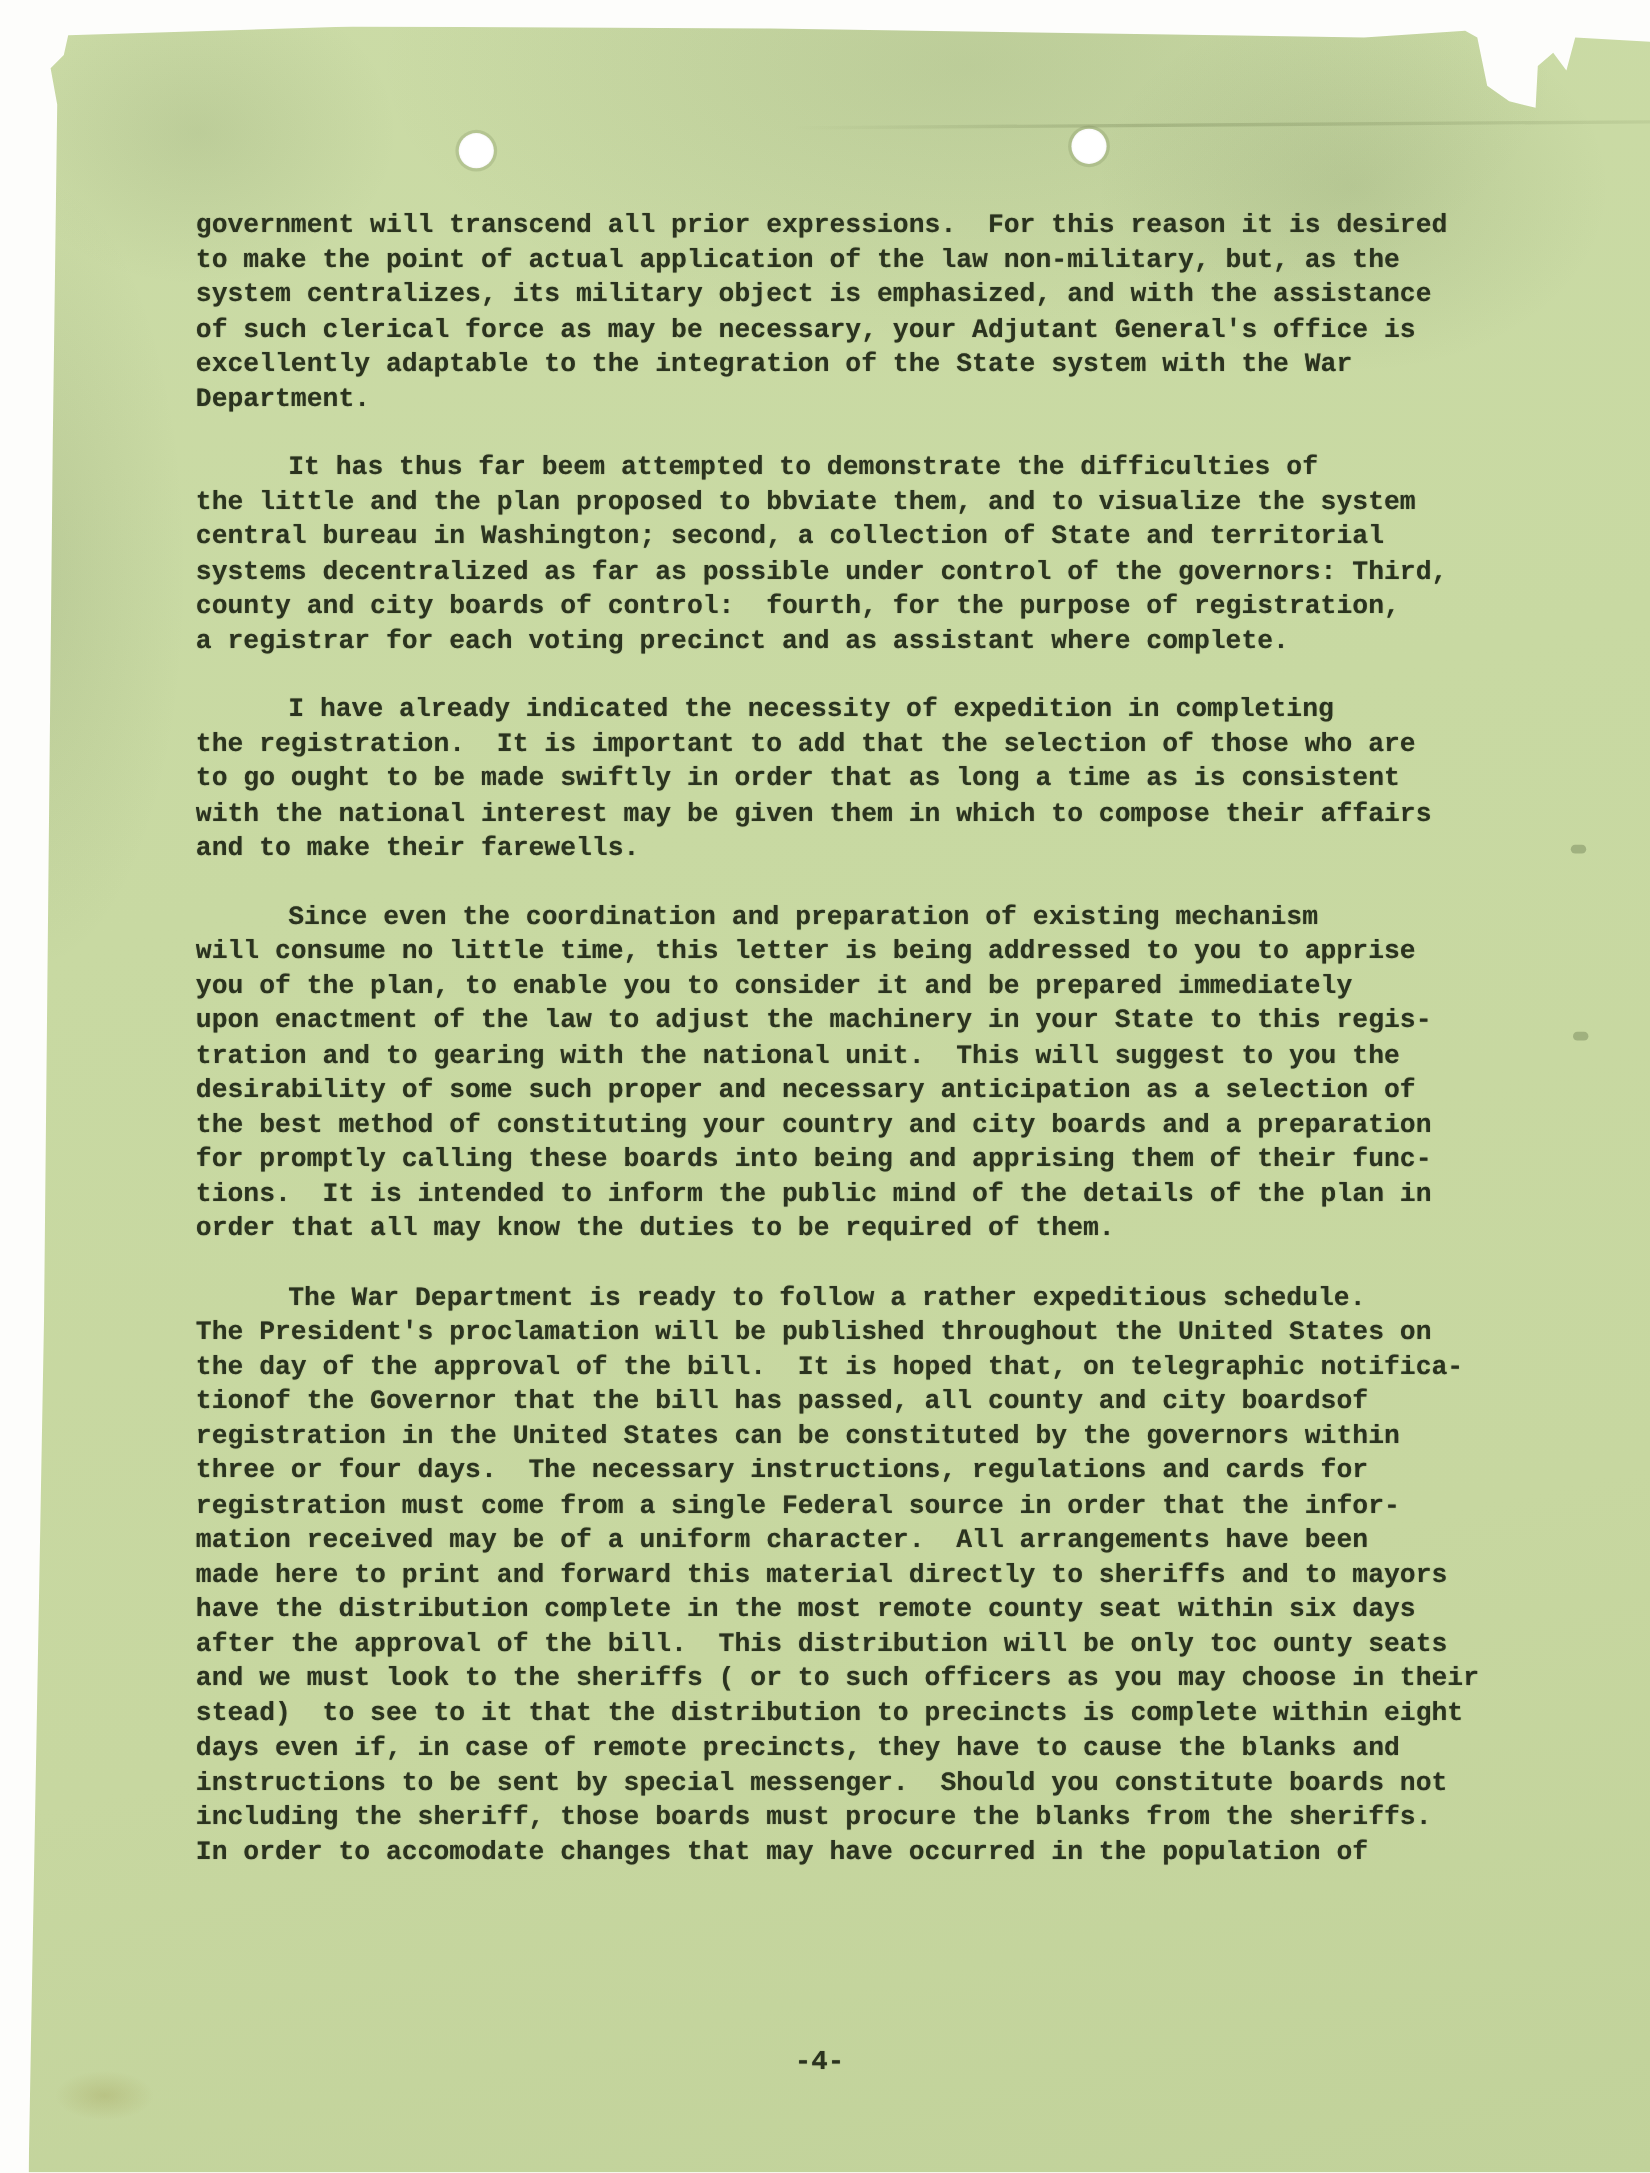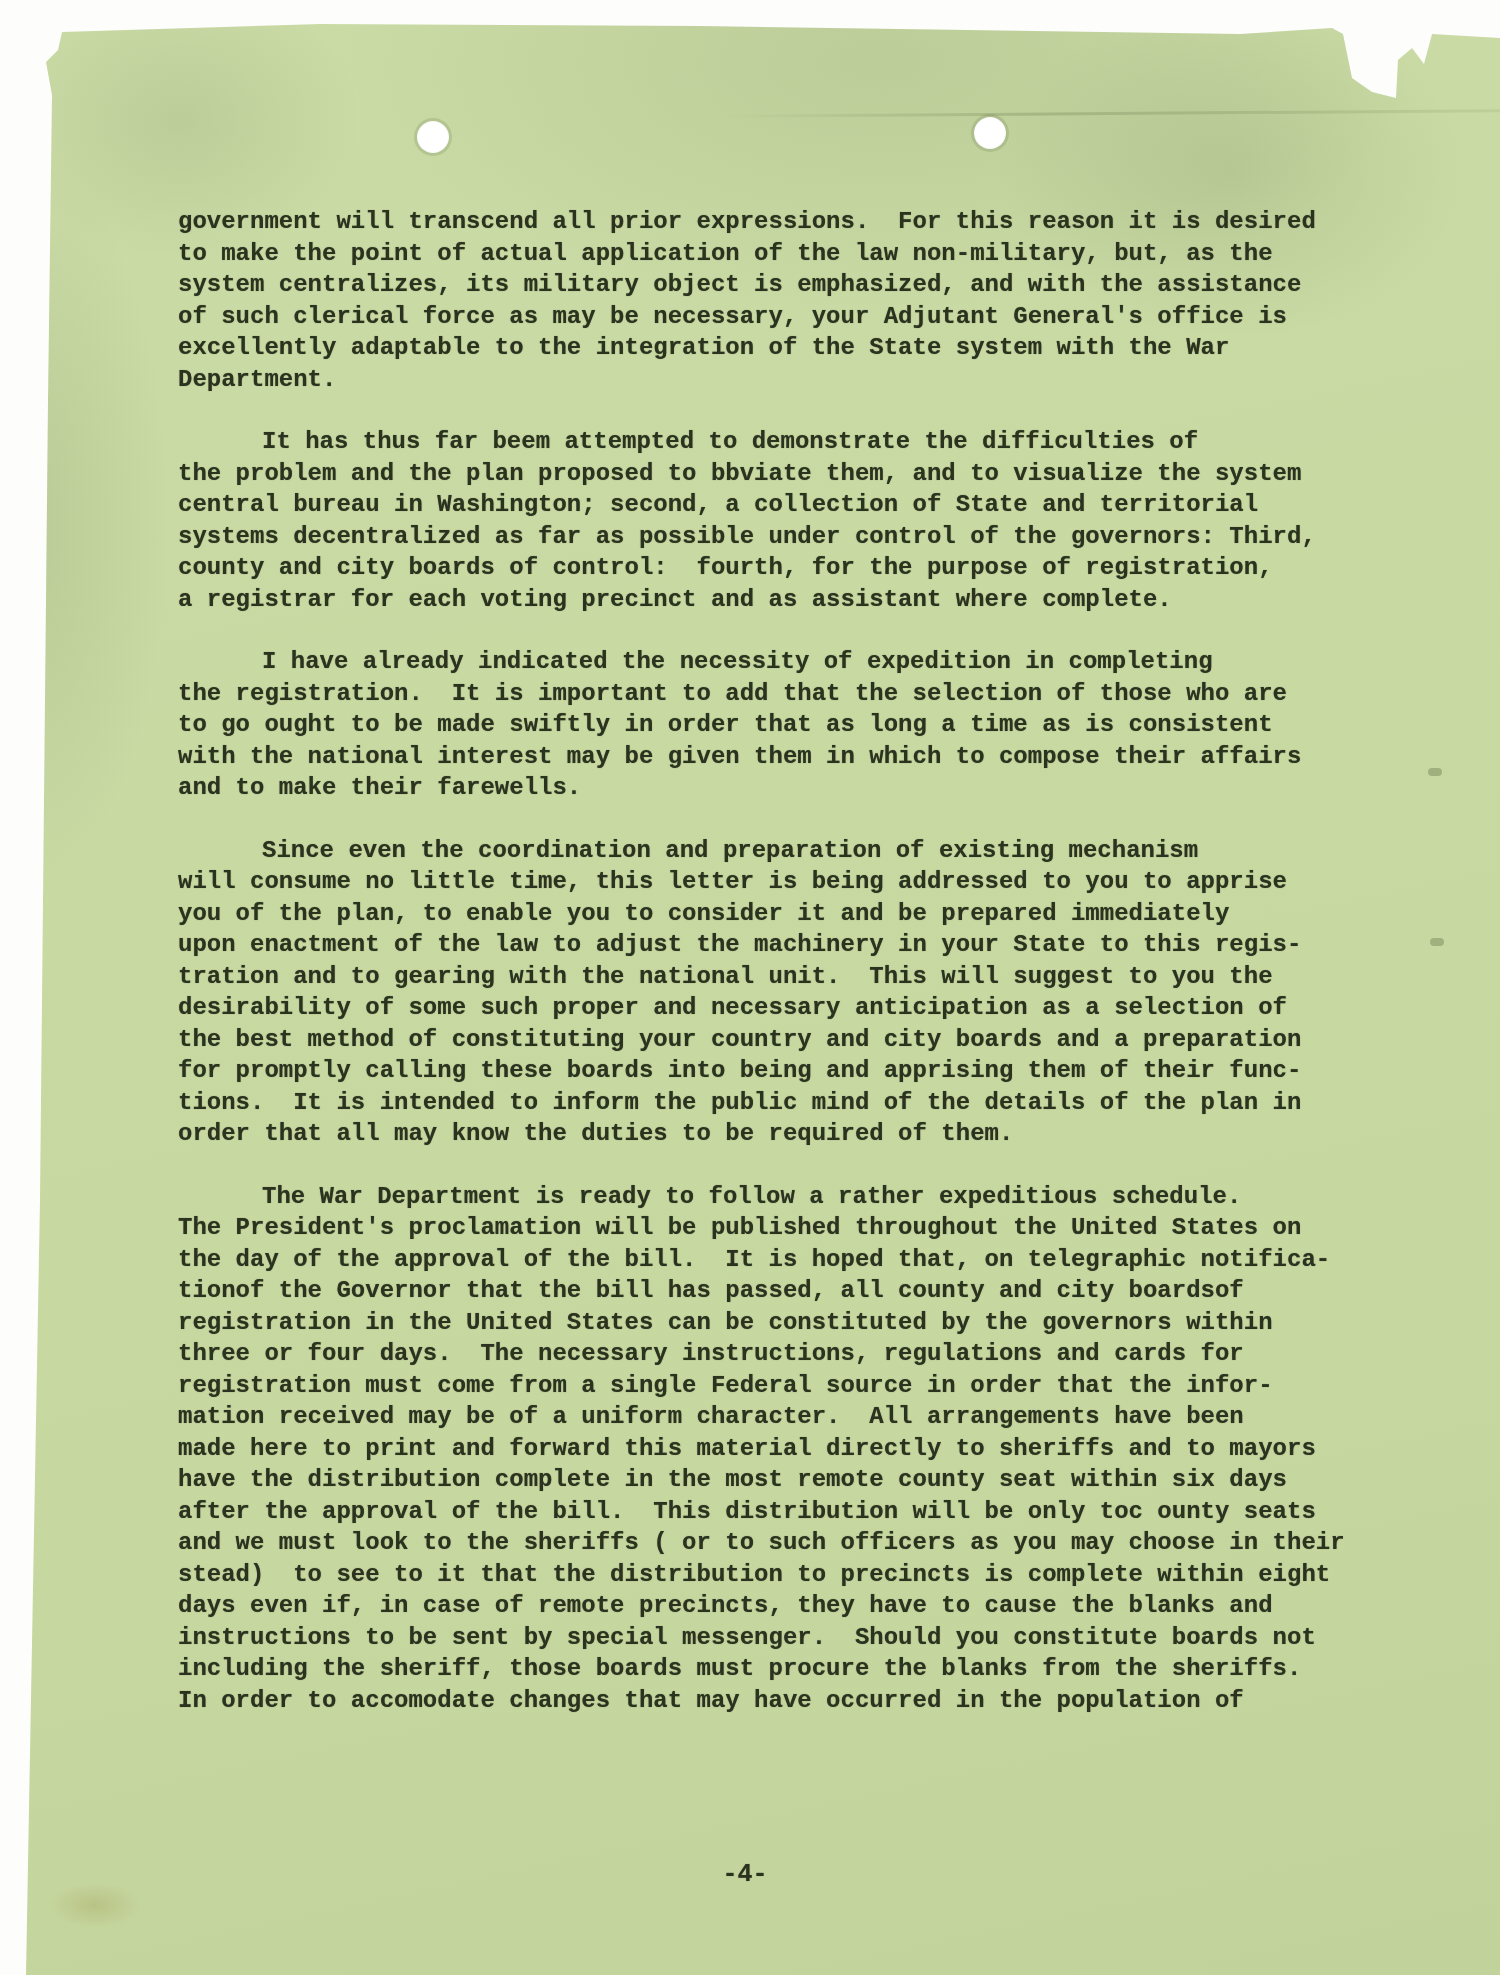--- a/index.html
+++ b/index.html
@@ -48,21 +48,21 @@
   .edge-mark.m4{left:14px;top:545px;width:30px;height:9px;}
   .hole{
     position:absolute;width:32px;height:32px;border-radius:50%;
     background:#ffffff;
     box-shadow:0 0 0 3px rgba(90,105,60,.18), inset 0 0 2px rgba(0,0,0,.08);
   }
   .hole.left{left:417px;top:121px;}
   .hole.right{left:974px;top:117px;}
   .doc-body{
     position:absolute;
-    left:178px;top:206px;width:1195px;
+    left:178px;top:190px;width:1195px;
     color:var(--ink);
     font:700 24px/31.5px "Liberation Mono","DejaVu Sans Mono",monospace;
     text-shadow:0 0 1px rgba(43,51,31,.55);
   }
   .para{margin-top:31px;}
   .para:first-child{margin-top:0;}
   .line{white-space:pre-wrap;}
   .para.indent .line:first-child{padding-left:84px;}
   .page-number{
     position:absolute;
@@ -87,21 +87,21 @@
       <div class="para">
         <div class="line">government will transcend all prior expressions.  For this reason it is desired</div>
         <div class="line">to make the point of actual application of the law non-military, but, as the</div>
         <div class="line">system centralizes, its military object is emphasized, and with the assistance</div>
         <div class="line">of such clerical force as may be necessary, your Adjutant General's office is</div>
         <div class="line">excellently adaptable to the integration of the State system with the War</div>
         <div class="line">Department.</div>
       </div>
       <div class="para indent">
         <div class="line">It has thus far beem attempted to demonstrate the difficulties of</div>
-        <div class="line">the problem and the plan proposed to bbviate them, and to visualize the system</div>
+        <div class="line">the little and the plan proposed to bbviate them, and to visualize the system</div>
         <div class="line">central bureau in Washington; second, a collection of State and territorial</div>
         <div class="line">systems decentralized as far as possible under control of the governors: Third,</div>
         <div class="line">county and city boards of control:  fourth, for the purpose of registration,</div>
         <div class="line">a registrar for each voting precinct and as assistant where complete.</div>
       </div>
       <div class="para indent">
         <div class="line">I have already indicated the necessity of expedition in completing</div>
         <div class="line">the registration.  It is important to add that the selection of those who are</div>
         <div class="line">to go ought to be made swiftly in order that as long a time as is consistent</div>
         <div class="line">with the national interest may be given them in which to compose their affairs</div>

